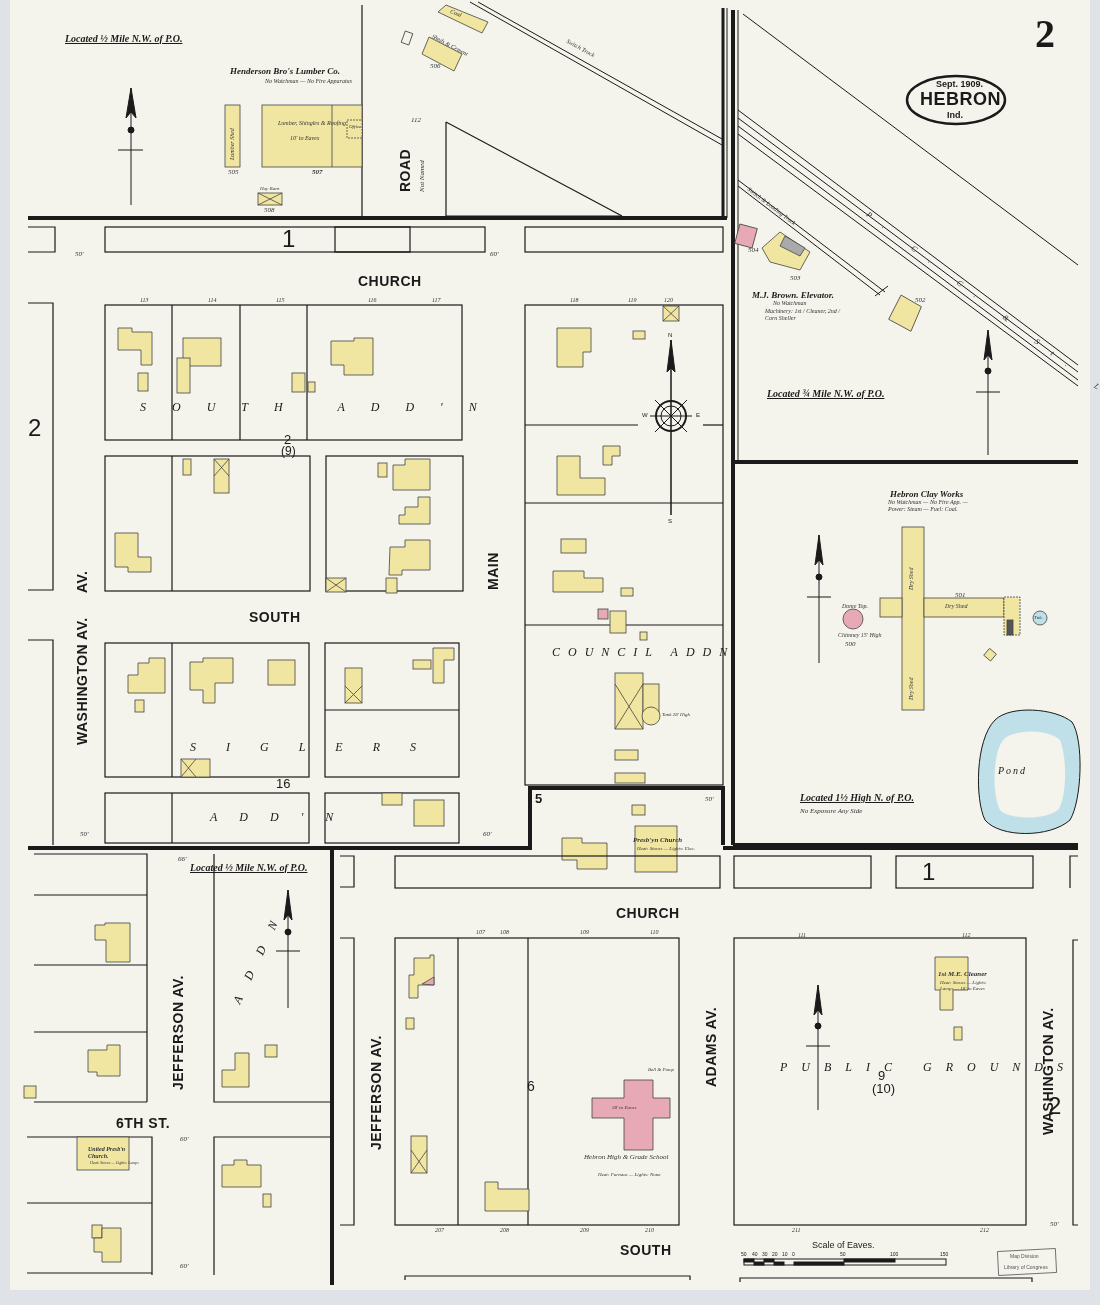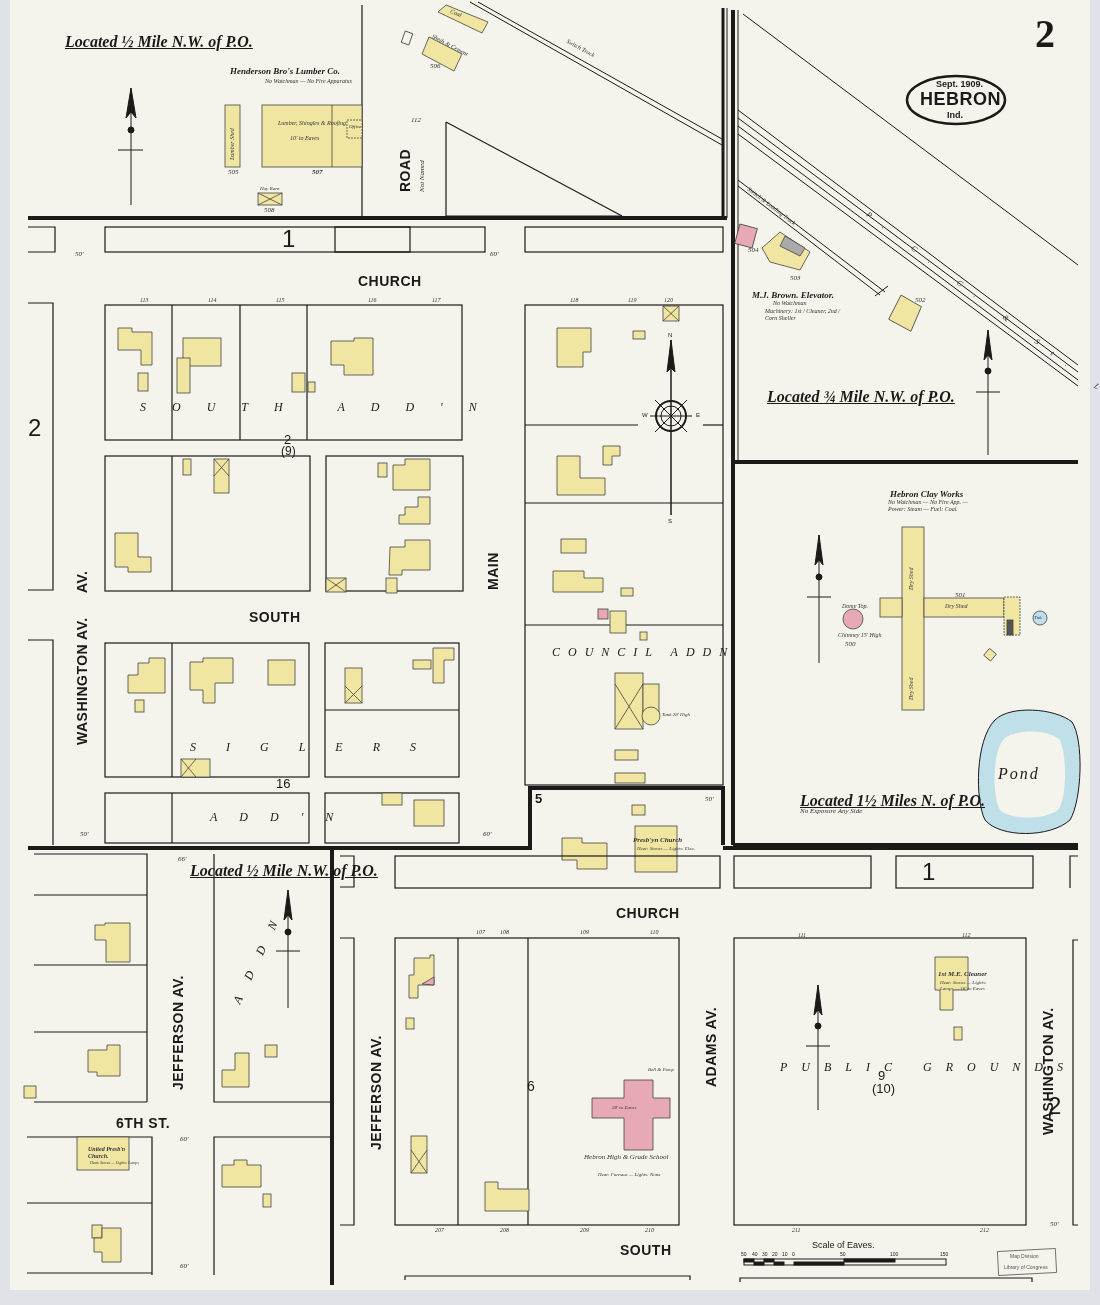--- a/index.html
+++ b/index.html
@@ -1,21 +1,21 @@
 <!DOCTYPE html>
 <html><head>
 <meta charset="utf-8">
 <style>
   html,body{margin:0;padding:0;}
   body{width:1100px;height:1305px;background:#dfe3e8;position:relative;overflow:hidden;font-family:"Liberation Sans",sans-serif;}
   #sheet{position:absolute;left:10px;top:0;width:1080px;height:1290px;background:#f4f3ec;}
   svg{position:absolute;left:0;top:0;}
   .t{position:absolute;color:#1a1a1a;white-space:nowrap;}
   .st{font-family:"Liberation Sans",sans-serif;font-weight:bold;font-size:14px;letter-spacing:0.5px;}
-  .lbl{font-family:"Liberation Serif",serif;font-style:italic;font-size:16px;}
+  .lbl{font-family:"Liberation Serif",serif;font-style:italic;font-size:10px;}
   .sm{font-family:"Liberation Serif",serif;font-style:italic;font-size:7px;color:#333;}
   .tiny{font-family:"Liberation Serif",serif;font-style:italic;font-size:6px;color:#333;}
   .ul{text-decoration:underline;font-weight:bold;}
   .big{font-family:"Liberation Sans",sans-serif;font-size:24px;}
   .add{font-family:"Liberation Serif",serif;font-style:italic;font-size:12px;letter-spacing:26px;}
 </style>
 </head>
 <body>
 
 <div id="sheet">
@@ -345,21 +345,21 @@
 <div class="t tiny" style="left:878px;top:506px;">Power: Steam — Fuel: Coal.</div>
 <div class="t tiny" style="left:935px;top:603px;">Dry Shed</div>
 <div class="t tiny" style="left:898px;top:590px;transform:rotate(-90deg);transform-origin:left top;">Dry Shed</div>
 <div class="t tiny" style="left:898px;top:700px;transform:rotate(-90deg);transform-origin:left top;">Dry Shed</div>
 <div class="t tiny" style="left:832px;top:603px;">Dome Top.</div>
 <div class="t tiny" style="left:828px;top:632px;">Chimney 15' High</div>
 <div class="t sm" style="left:835px;top:640px;">500</div>
 <div class="t sm" style="left:945px;top:591px;">501</div>
 <div class="t tiny" style="left:1024px;top:615px;font-size:5px;">Tnk.</div>
 <div class="t lbl" style="left:988px;top:765px;letter-spacing:2px;">Pond</div>
-<div class="t lbl ul" style="left:790px;top:792px;">Located 1½ Miles N. of P.O.</div>
+<div class="t lbl ul" style="left:790px;top:792px;">Located 1½ High N. of P.O.</div>
 <div class="t tiny" style="left:790px;top:807px;font-size:7px;">No Exposure Any Side</div>
 
 <div class="t st" style="left:348px;top:273px;">CHURCH</div>
 <div class="t st" style="left:239px;top:609px;">SOUTH</div>
 <div class="t st" style="left:475px;top:590px;transform:rotate(-90deg);transform-origin:left top;">MAIN</div>
 <div class="t st" style="left:64px;top:593px;transform:rotate(-90deg);transform-origin:left top;">AV.</div>
 <div class="t st" style="left:64px;top:745px;transform:rotate(-90deg);transform-origin:left top;">WASHINGTON AV.</div>
 <div class="t st" style="left:606px;top:905px;">CHURCH</div>
 <div class="t st" style="left:358px;top:1150px;transform:rotate(-90deg);transform-origin:left top;">JEFFERSON AV.</div>
 <div class="t st" style="left:693px;top:1087px;transform:rotate(-90deg);transform-origin:left top;">ADAMS AV.</div>

